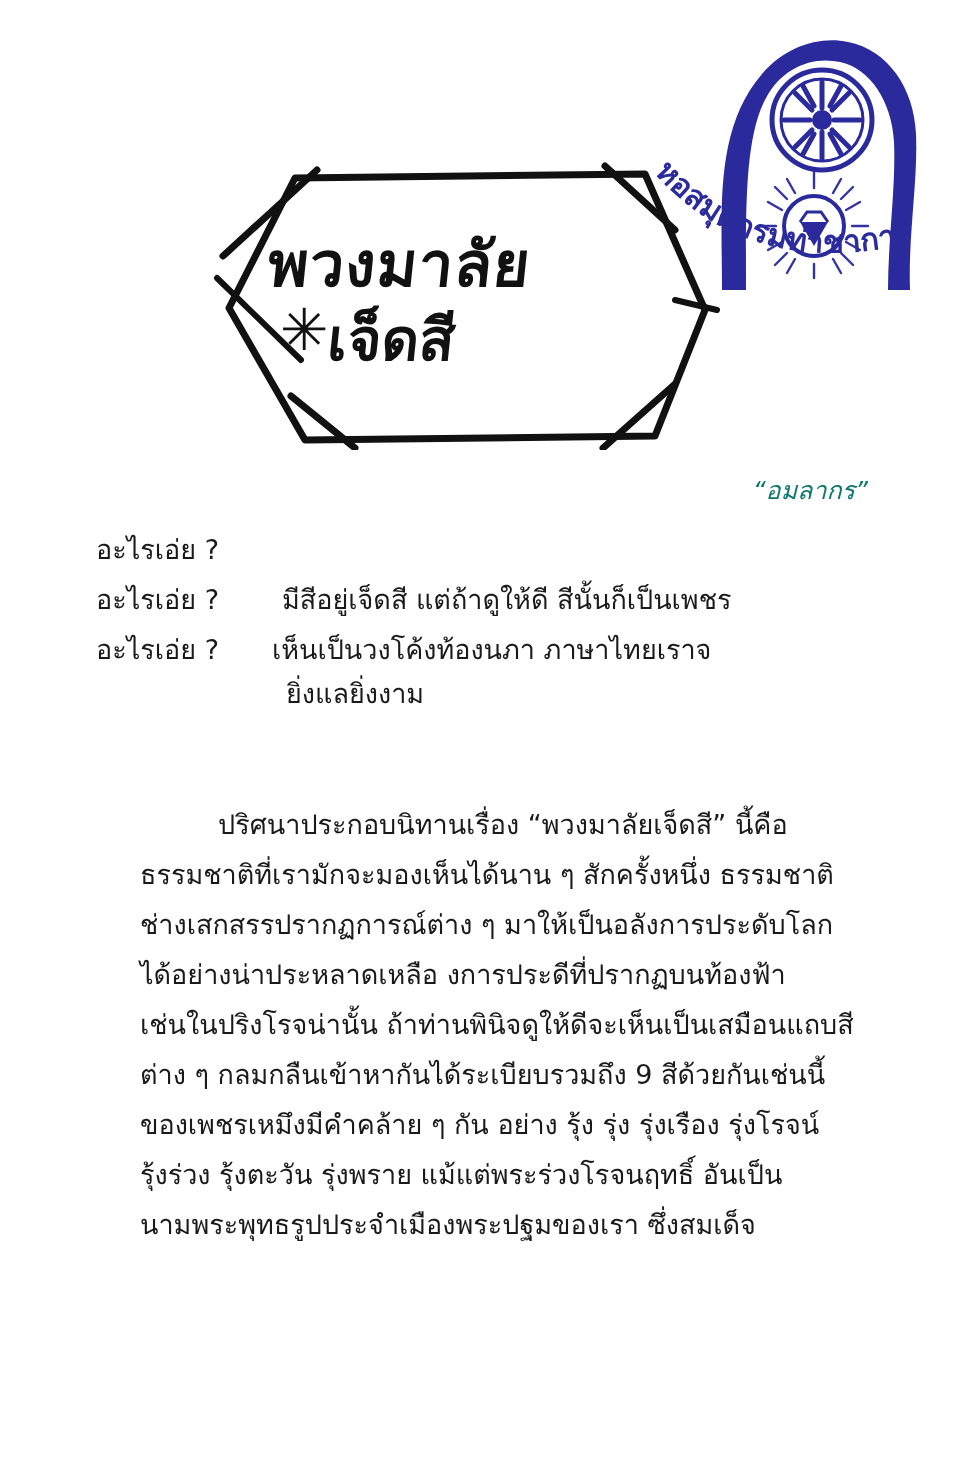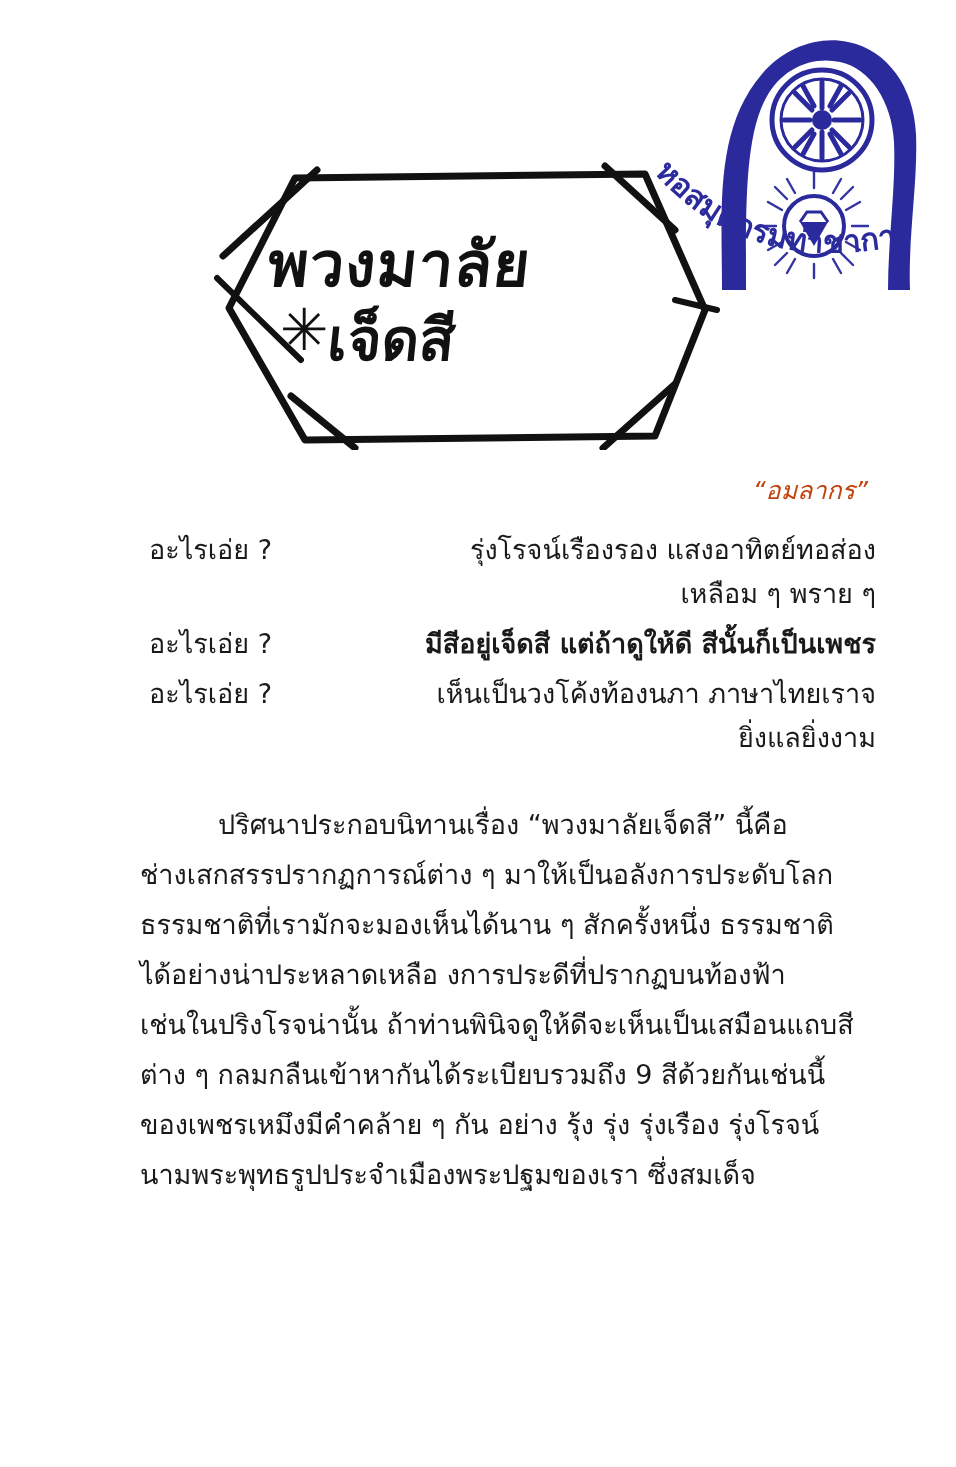--- a/index.html
+++ b/index.html
@@ -107,53 +107,52 @@
   .stamp-arc-text svg { display: block; }
 
   
   .penname {
     position: absolute;
     right: 88px;
     top: 470px;
     font-family: "DejaVu Sans", sans-serif;
     font-size: 25px;
     font-style: italic;
-    color: #c2410c;
+    color: #0f766e;
     white-space: nowrap;
   }
 
   
   .riddles {
     position: absolute;
     left: 96px;
     top: 528px;
     width: 780px;
   }
   .riddle-row {
     display: flex;
     align-items: flex-start;
     margin-bottom: 6px;
-    text-align: right;
   }
   .riddle-q {
     flex: 0 0 176px;
     font-size: 27px;
     line-height: 44px;
     white-space: nowrap;
   }
   .riddle-a {
     flex: 1 1 auto;
     font-size: 27px;
     line-height: 44px;
   }
   .riddle-a .cont {
     display: block;
     padding-left: 14px;
   }
-  .riddle-a.indent-sm { padding-left: 10px; font-weight: bold; }
+  .riddle-a.indent-sm { padding-left: 10px; }
 
   
   .body-text {
     position: absolute;
     left: 96px;
     top: 800px;
     width: 772px;
     font-size: 27px;
     line-height: 50px;
     text-align: justify;
@@ -261,24 +260,20 @@
       </svg>
     </div>
   </div>
 
   <div class="penname">“อมลากร”</div>
 
   <div class="riddles">
 
     <div class="riddle-row">
       <div class="riddle-q">อะไรเอ่ย ?</div>
-      <div class="riddle-a">
-        <span>รุ่งโรจน์เรืองรอง แสงอาทิตย์ทอส่อง</span>
-        <span class="cont">เหลือม ๆ พราย ๆ</span>
-      </div>
     </div>
 
     <div class="riddle-row">
       <div class="riddle-q">อะไรเอ่ย ?</div>
       <div class="riddle-a indent-sm">
         <span>มีสีอยู่เจ็ดสี แต่ถ้าดูให้ดี สีนั้นก็เป็นเพชร</span>
       </div>
     </div>
 
     <div class="riddle-row">
@@ -286,22 +281,23 @@
       <div class="riddle-a">
         <span>เห็นเป็นวงโค้งท้องนภา ภาษาไทยเราจ</span>
         <span class="cont">ยิ่งแลยิ่งงาม</span>
       </div>
     </div>
 
   </div>
 
   <div class="body-text">
     <span class="ln first-line">ปริศนาประกอบนิทานเรื่อง “พวงมาลัยเจ็ดสี” นี้คือ</span>
+    <span class="ln">ธรรมชาติที่เรามักจะมองเห็นได้นาน ๆ สักครั้งหนึ่ง  ธรรมชาติ</span>
     <span class="ln">ช่างเสกสรรปรากฏการณ์ต่าง ๆ มาให้เป็นอลังการประดับโลก</span>
-    <span class="ln">ธรรมชาติที่เรามักจะมองเห็นได้นาน ๆ สักครั้งหนึ่ง  ธรรมชาติ</span>
     <span class="ln">ได้อย่างน่าประหลาดเหลือ     งการประดีที่ปรากฏบนท้องฟ้า</span>
     <span class="ln">เช่นในปริงโรจน่านั้น  ถ้าท่านพินิจดูให้ดีจะเห็นเป็นเสมือนแถบสี</span>
     <span class="ln">ต่าง ๆ กลมกลืนเข้าหากันได้ระเบียบรวมถึง 9 สีด้วยกันเช่นนี้</span>
     <span class="ln">ของเพชรเหมึงมีคำคล้าย ๆ กัน อย่าง รุ้ง รุ่ง รุ่งเรือง รุ่งโรจน์</span>
+    <span class="ln">รุ้งร่วง รุ้งตะวัน รุ่งพราย  แม้แต่พระร่วงโรจนฤทธิ์ อันเป็น</span>
     <span class="ln">นามพระพุทธรูปประจำเมืองพระปฐมของเรา    ซึ่งสมเด็จ</span>
   </div>
 
 </div>
 
 </body></html>

